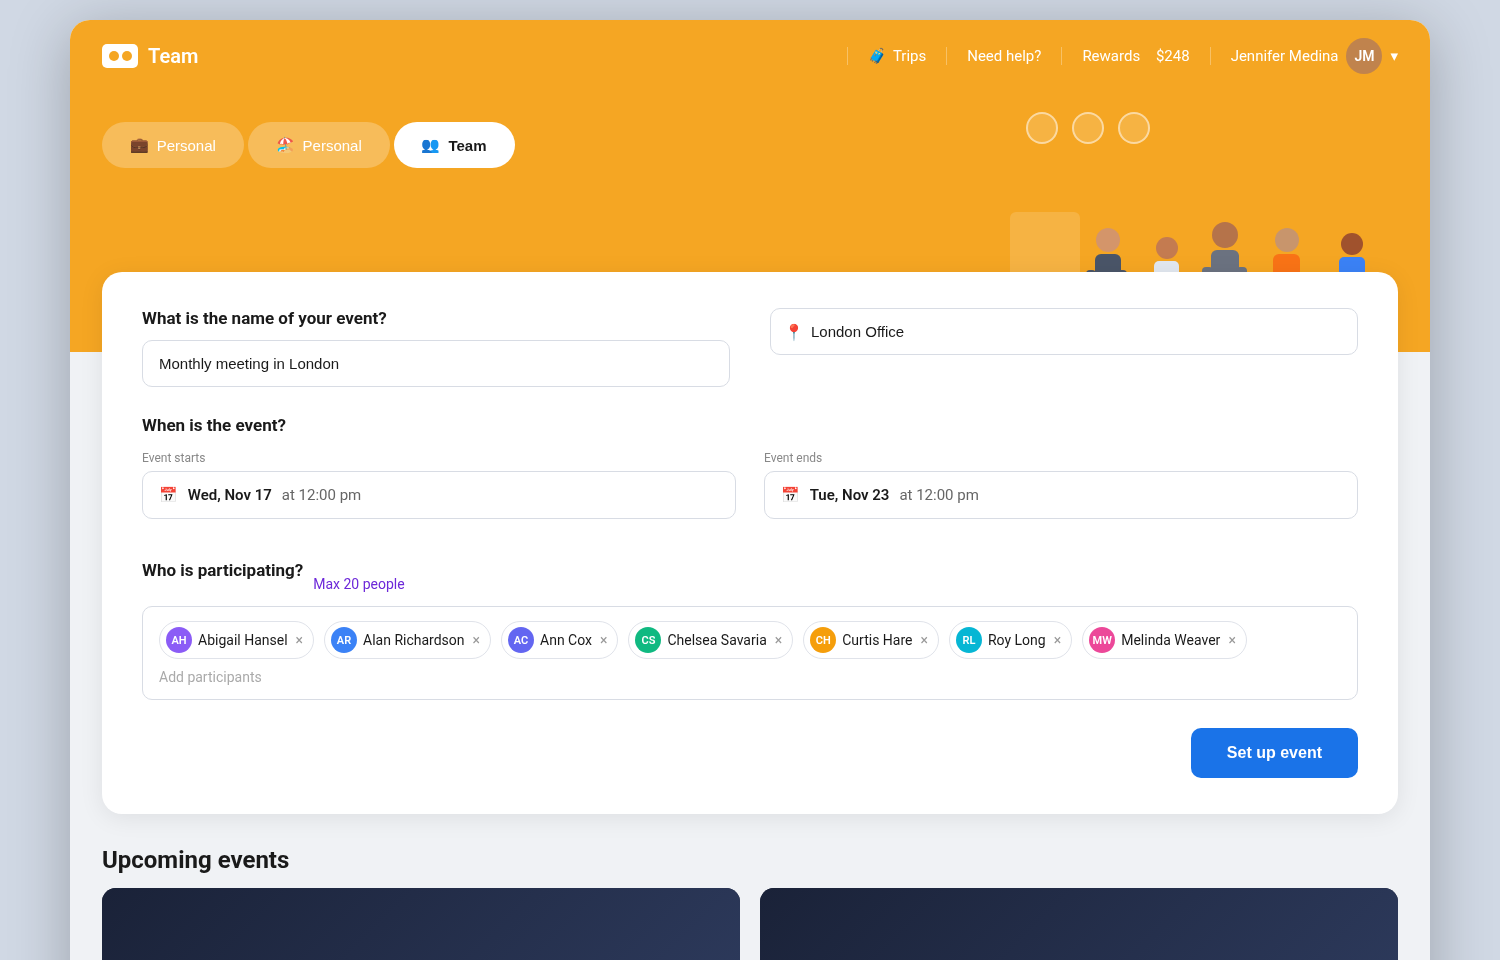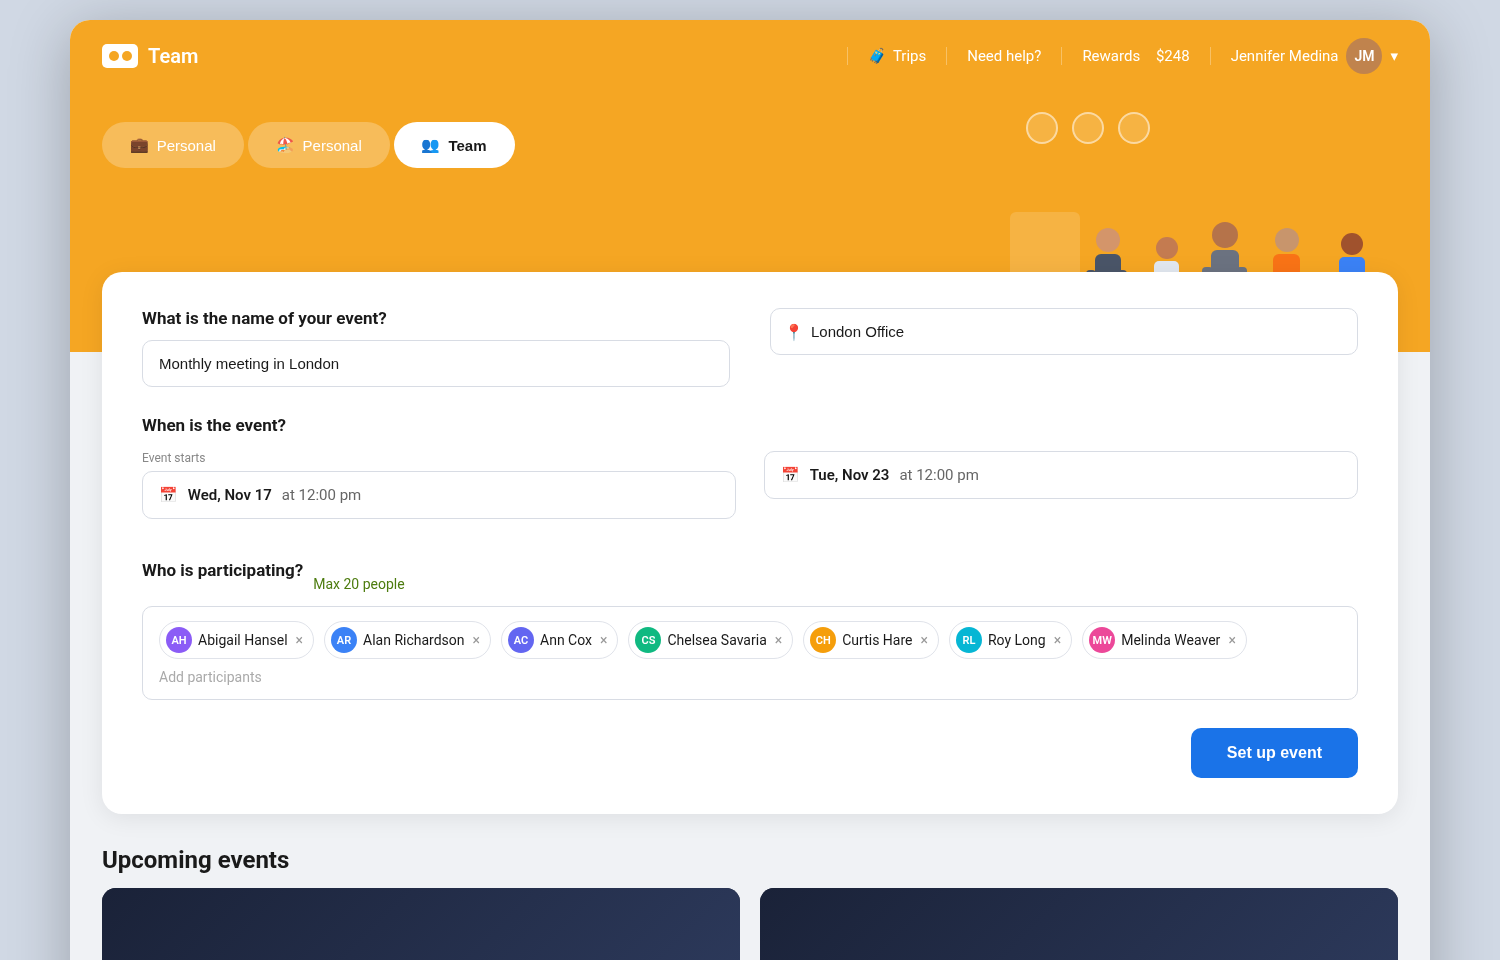--- a/index.html
+++ b/index.html
@@ -198,21 +198,21 @@
       cursor: pointer;
       background: white;
       width: 100%;
     }
     .date-input-btn .date-bold { font-weight: 600; }
     .date-input-btn .date-light { color: #666; font-weight: 400; }
     
     .participants-section { margin-bottom: 28px; }
     .participants-label-row { display: flex; align-items: center; gap: 10px; margin-bottom: 14px; }
     .participants-label { font-size: 17px; font-weight: 700; color: #1a1a1a; }
-    .max-label { font-size: 14px; color: #4d7c0f; margin-top: 29px; }
+    .max-label { font-size: 14px; color: #6d28d9; margin-top: 29px; }
     .participants-box {
       border: 1.5px solid #d8dce4;
       border-radius: 10px;
       padding: 14px 16px;
       display: flex;
       flex-wrap: wrap;
       gap: 10px;
       align-items: center;
       min-height: 54px;
     }
@@ -471,20 +471,21 @@
         <div class="date-inputs-row">
           <div class="date-group">
             <div class="date-sublabel">Event starts</div>
             <div class="date-input-btn">
               <span>📅</span>
               <span class="date-bold">Wed, Nov 17</span>
               <span class="date-light">at 12:00 pm</span>
             </div>
           </div>
           <div class="date-group">
+            <div class="date-sublabel">Event ends</div>
             <div class="date-input-btn">
               <span>📅</span>
               <span class="date-bold">Tue, Nov 23</span>
               <span class="date-light">at 12:00 pm</span>
             </div>
           </div>
         </div>
       </div>
 
       <div class="participants-section">

